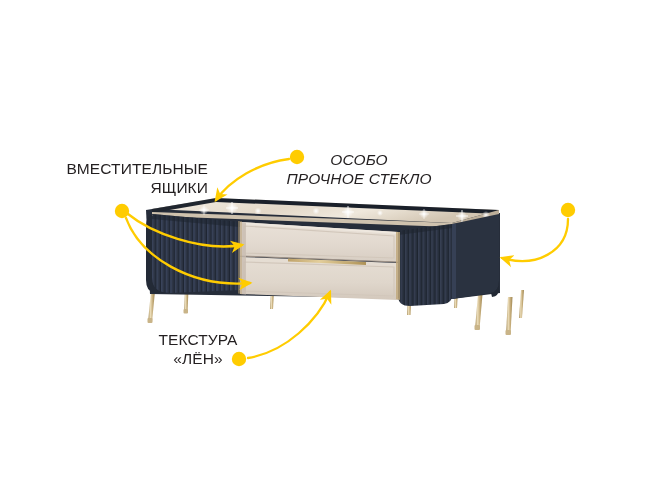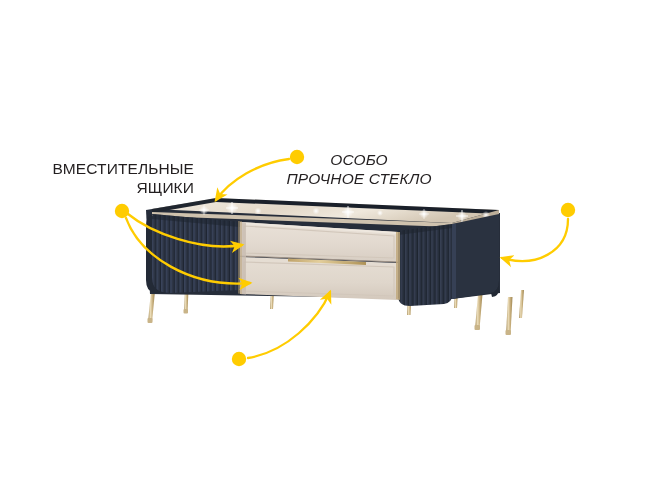--- a/index.html
+++ b/index.html
@@ -25,21 +25,21 @@
     position: absolute;
     color: #231f20;
     font-size: 15.5px;
     line-height: 18.5px;
     font-weight: 400;
     letter-spacing: 0.1px;
     white-space: pre-line;
     font-family: "Liberation Sans", sans-serif;
   }
   #label-drawers {
-    left: 22px;
+    left: 36px;
     top: 160px;
     width: 172px;
     text-align: right;
   }
   #label-glass {
     left: 274px;
     top: 151px;
     width: 170px;
     text-align: center;
     font-style: italic;
@@ -256,14 +256,16 @@
     </g>
   </svg>
 
   <div class="callout-label" id="label-drawers">ВМЕСТИТЕЛЬНЫЕ
 ЯЩИКИ</div>
 
   <div class="callout-label" id="label-glass">ОСОБО
 ПРОЧНОЕ СТЕКЛО</div>
 
 
+  <div class="callout-label" id="label-texture">ТЕКСТУРА
+«ЛЁН»</div>
 
 </div>
 
 </body></html>

